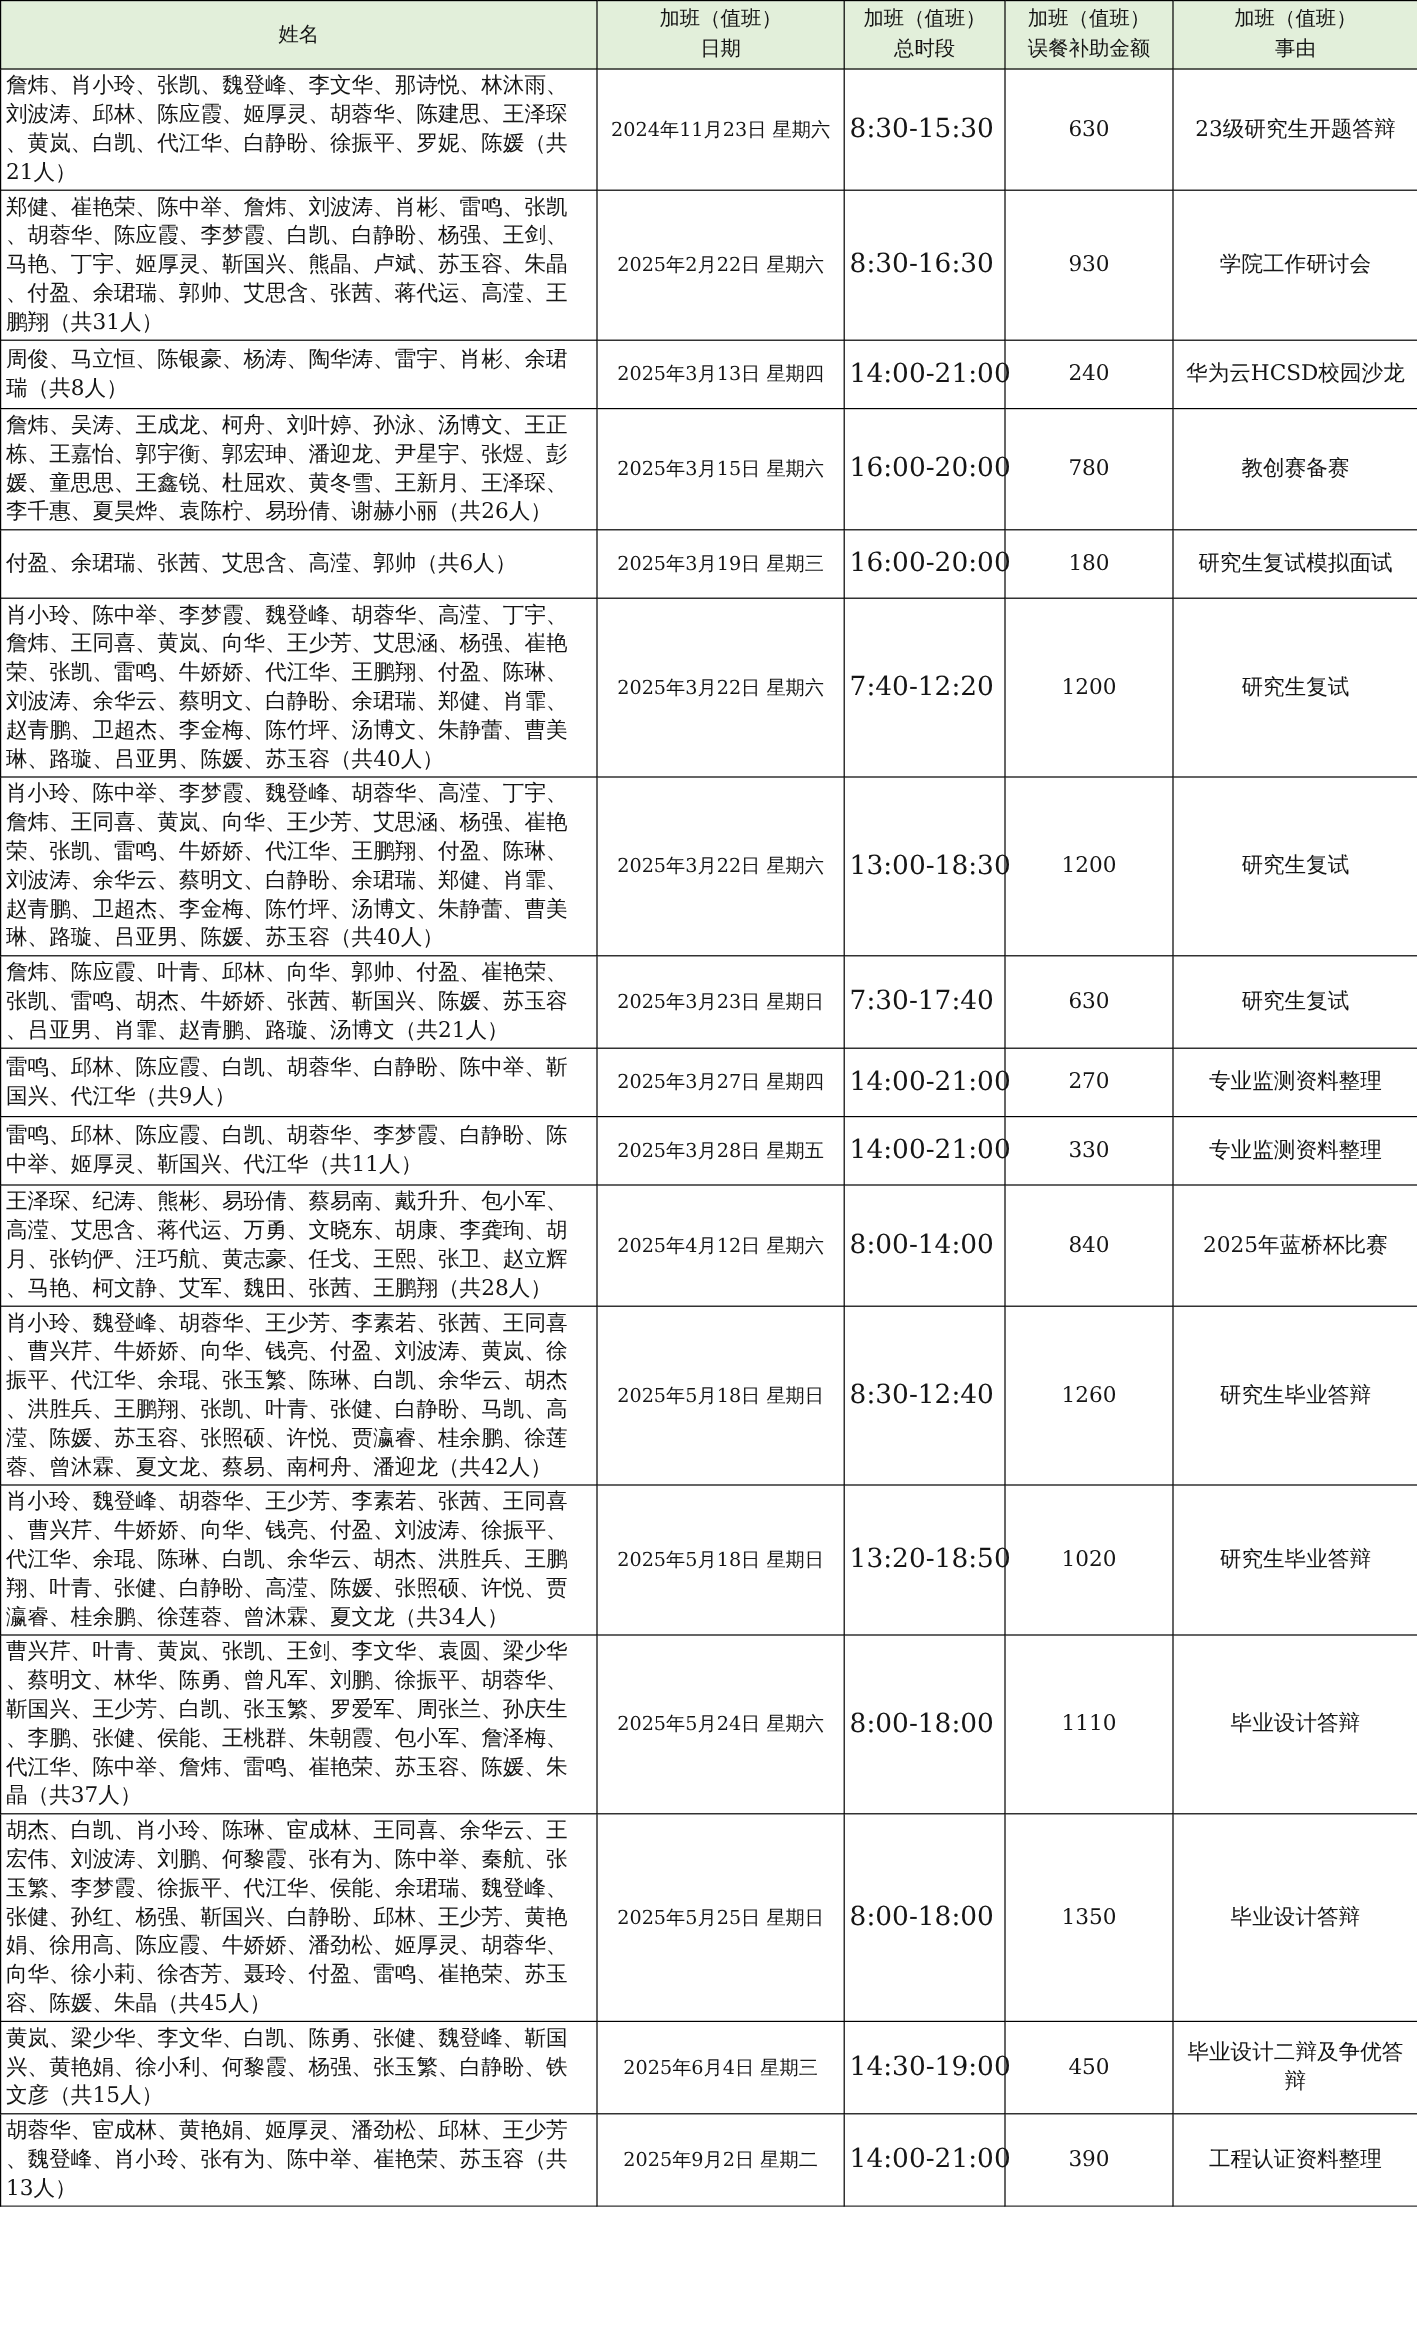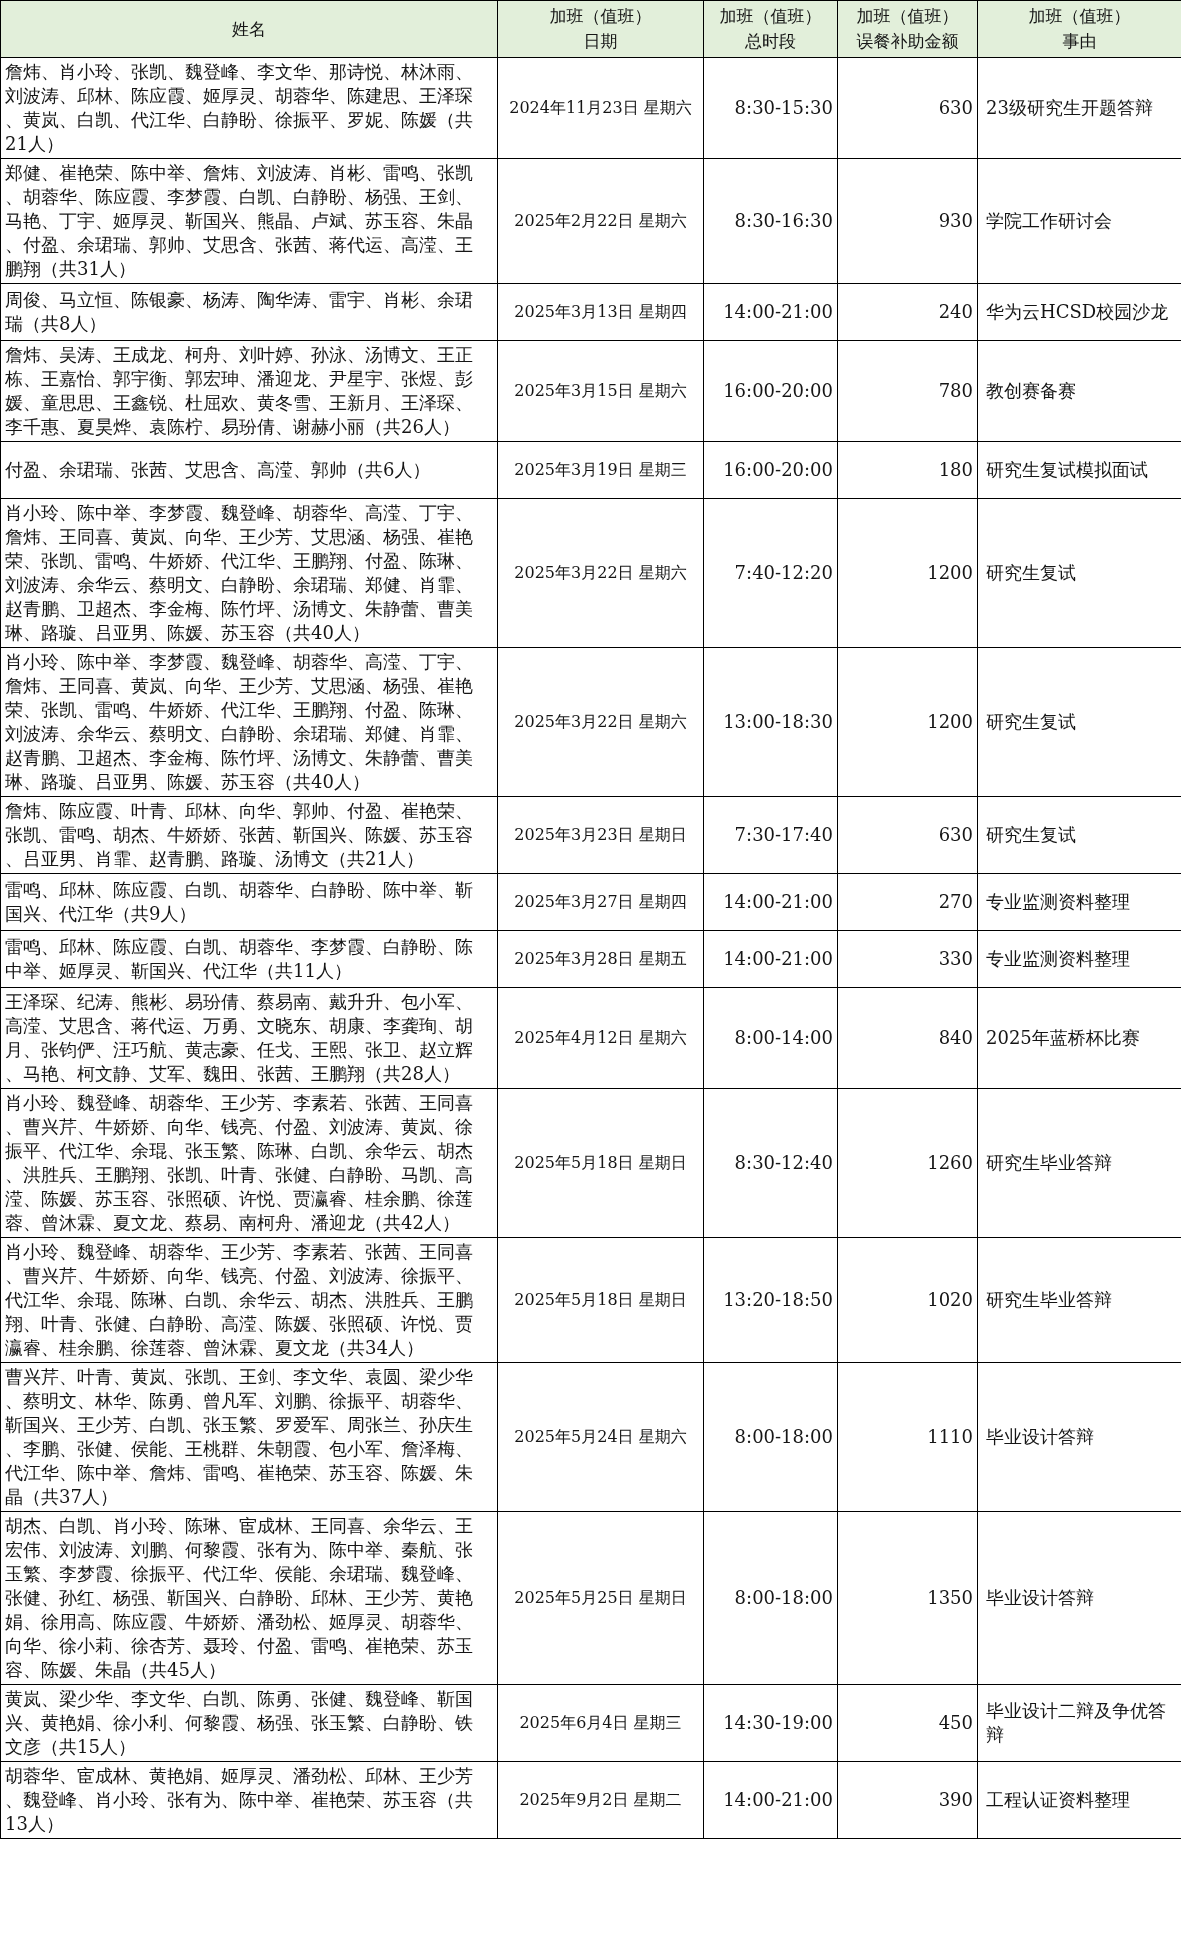--- a/index.html
+++ b/index.html
@@ -35,38 +35,38 @@
   }
   td.date{
     font-size:16px;
     line-height:24px;
     padding:2px 6px;
     text-align:center;
     white-space:nowrap;
     margin-top:17px;
   }
   td.time{
-    font-size:18px;
+    font-size:22px;
     line-height:24px;
     padding:2px 4px;
-    text-align:right;
+    text-align:left;
     white-space:nowrap;
   }
   td.amount{
     font-size:18px;
     line-height:24px;
     padding:16px 4px;
-    text-align:right;
+    text-align:center;
     margin-top:32px;
   }
   td.reason{
     font-size:18px;
     line-height:24px;
     padding:2px 8px;
-    text-align:left;
+    text-align:center;
     word-break:break-all;
     line-break:anywhere;
   }
 </style>
 </head>
 <body>
 
 <table class="ot">
   <colgroup>
     <col style="width:497px">

